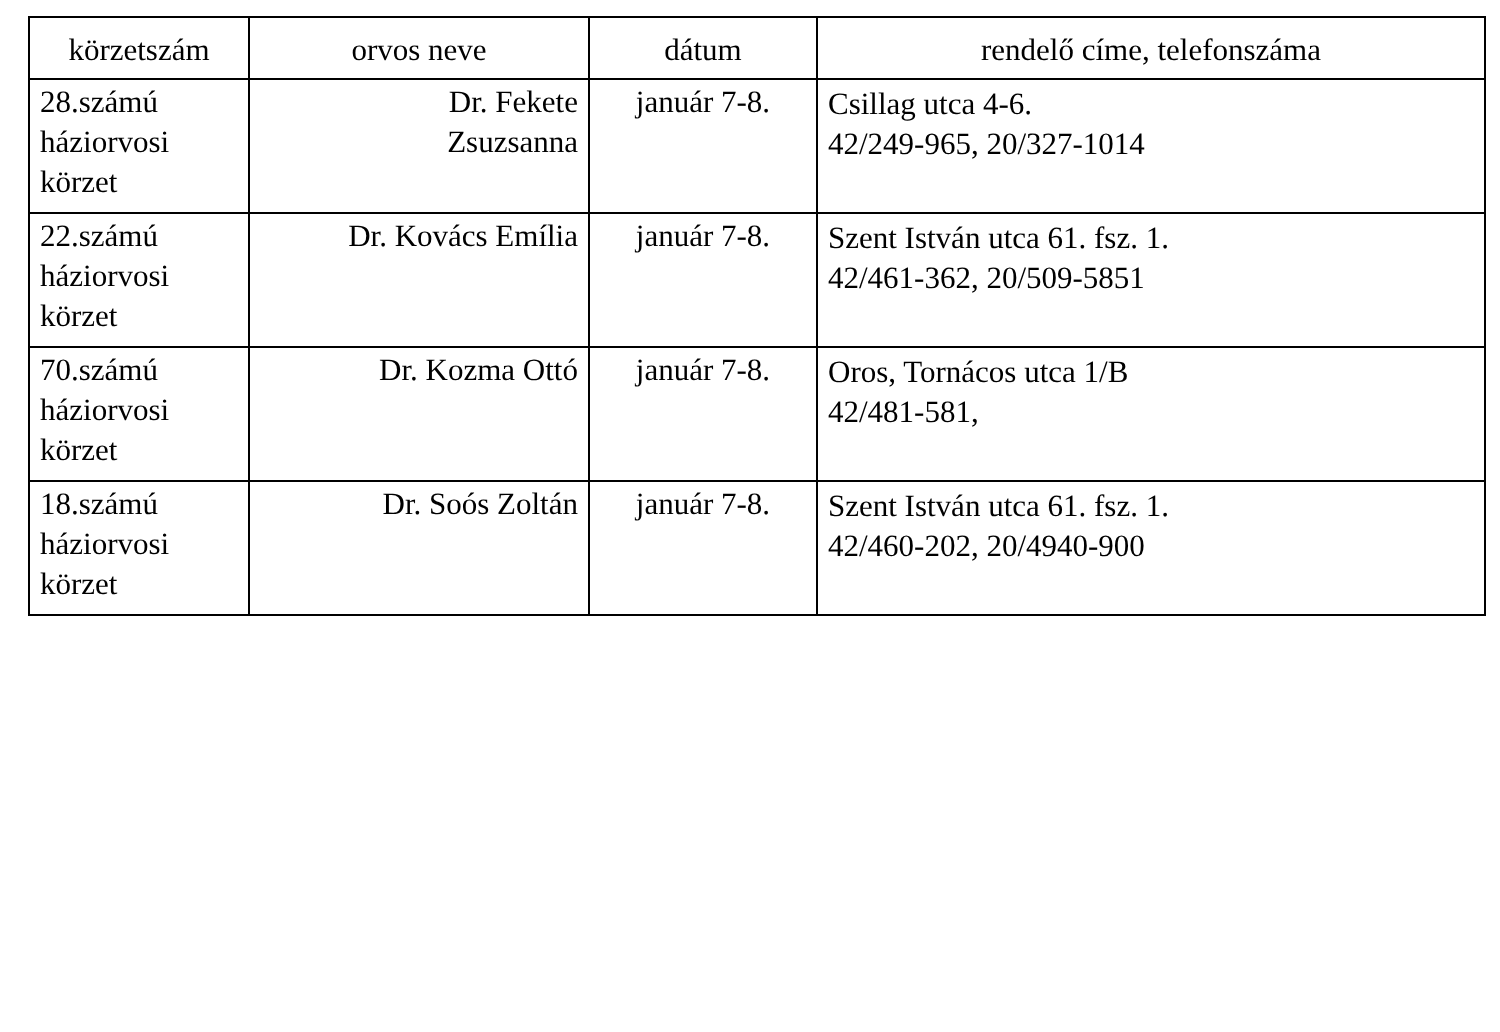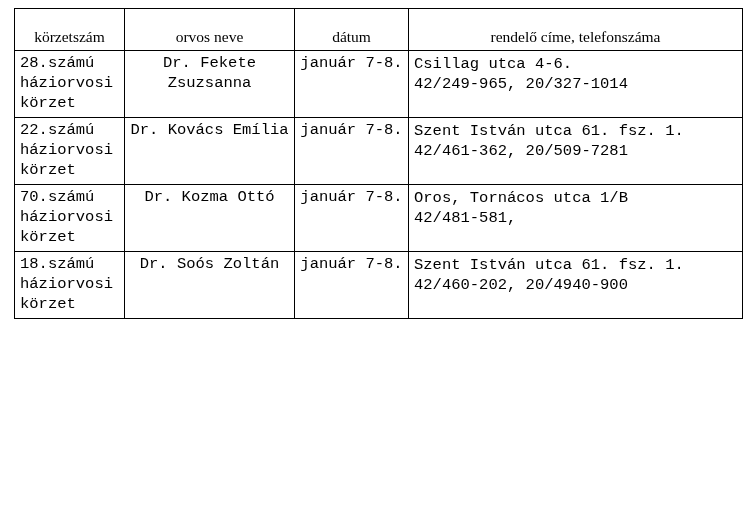--- a/index.html
+++ b/index.html
@@ -30,34 +30,34 @@
   }
   table.doctors th,
   table.doctors td {
     border: 1px solid #000000;
     vertical-align: top;
     padding: 2px 5px 2px 5px;
   }
   table.doctors th {
     font-weight: normal;
     text-align: center;
-    padding-top: 18px;
+    padding-top: 7px;
     padding-bottom: 3px;
     white-space: nowrap;
   }
   col.c-district { width: 110px; }
   col.c-name     { width: 170px; }
   col.c-date     { width: 114px; }
   col.c-address  { width: 334px; }
 
   td.district {
     text-align: left;
   }
   td.name {
-    text-align: center;
+    text-align: right;
     vertical-align: bottom;
   }
   td.date {
     text-align: center;
     vertical-align: bottom;
     white-space: nowrap;
     margin-top: 20px;
   }
   td.address {
     text-align: left;
@@ -71,21 +71,21 @@
     white-space: pre;
   }
   .name-inner {
     display: block;
   }
   .address-inner {
     display: block;
     padding-top: 1px;
   }
   
-  tr.data-row { height: 67px; font-family: Liberation Mono, monospace; }
+  tr.data-row { height: 67px; }
 </style>
 </head>
 <body>
 
 <div class="page">
   <table class="doctors">
     <colgroup>
       <col class="c-district">
       <col class="c-name">
       <col class="c-date">
@@ -128,21 +128,21 @@
         </td>
         <td class="name">
           <span class="name-inner">
             <span class="line">Dr. Kovács Emília</span>
           </span>
         </td>
         <td class="date">január 7-8.</td>
         <td class="address">
           <span class="address-inner">
             <span class="line">Szent István utca 61. fsz. 1.</span>
-            <span class="line">42/461-362, 20/509-7281</span>
+            <span class="line">42/461-362, 20/509-5851</span>
           </span>
         </td>
       </tr>
       <tr class="data-row">
         <td class="district">
           <span class="line">70.számú</span>
           <span class="line">háziorvosi</span>
           <span class="line">körzet</span>
         </td>
         <td class="name">

